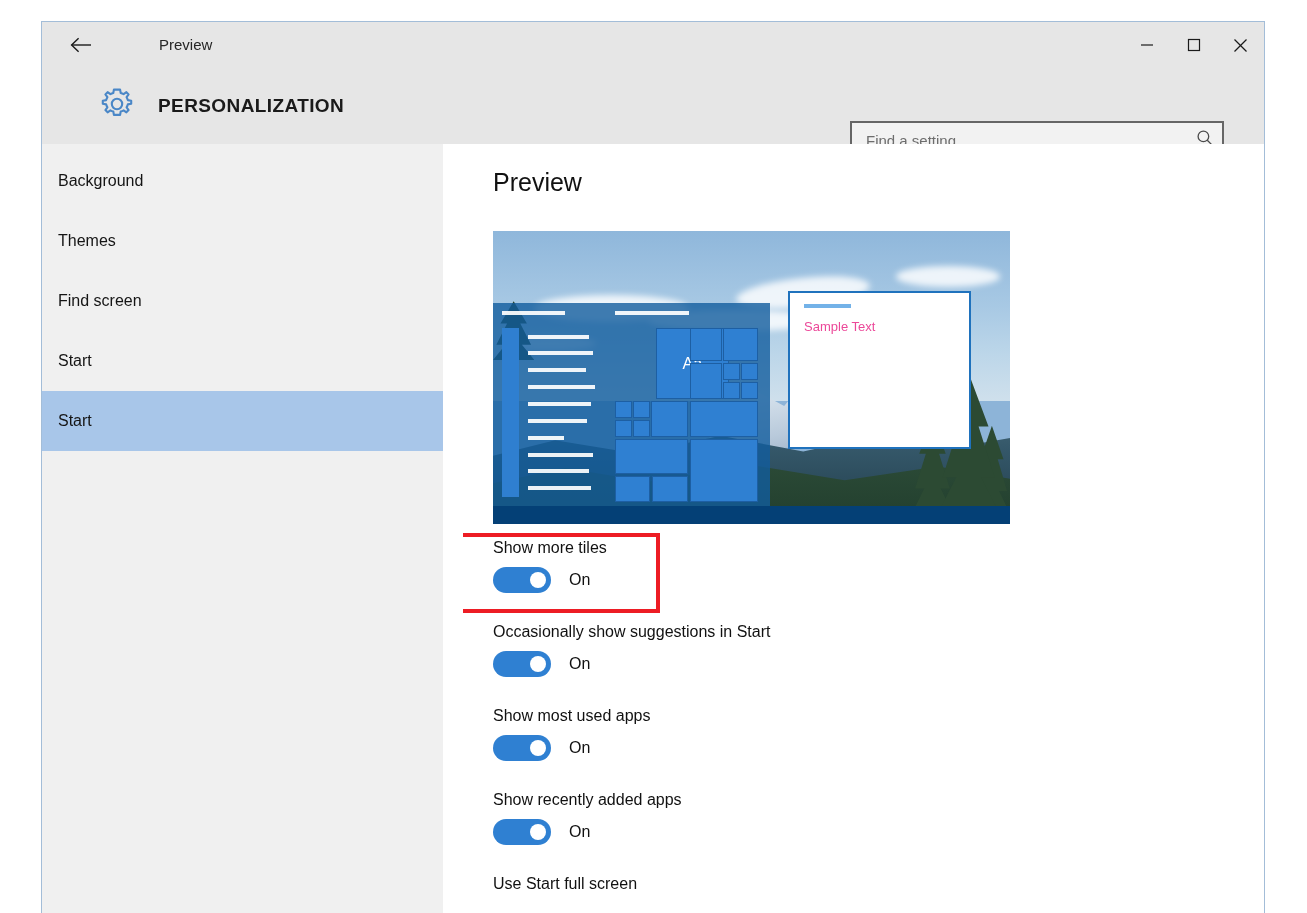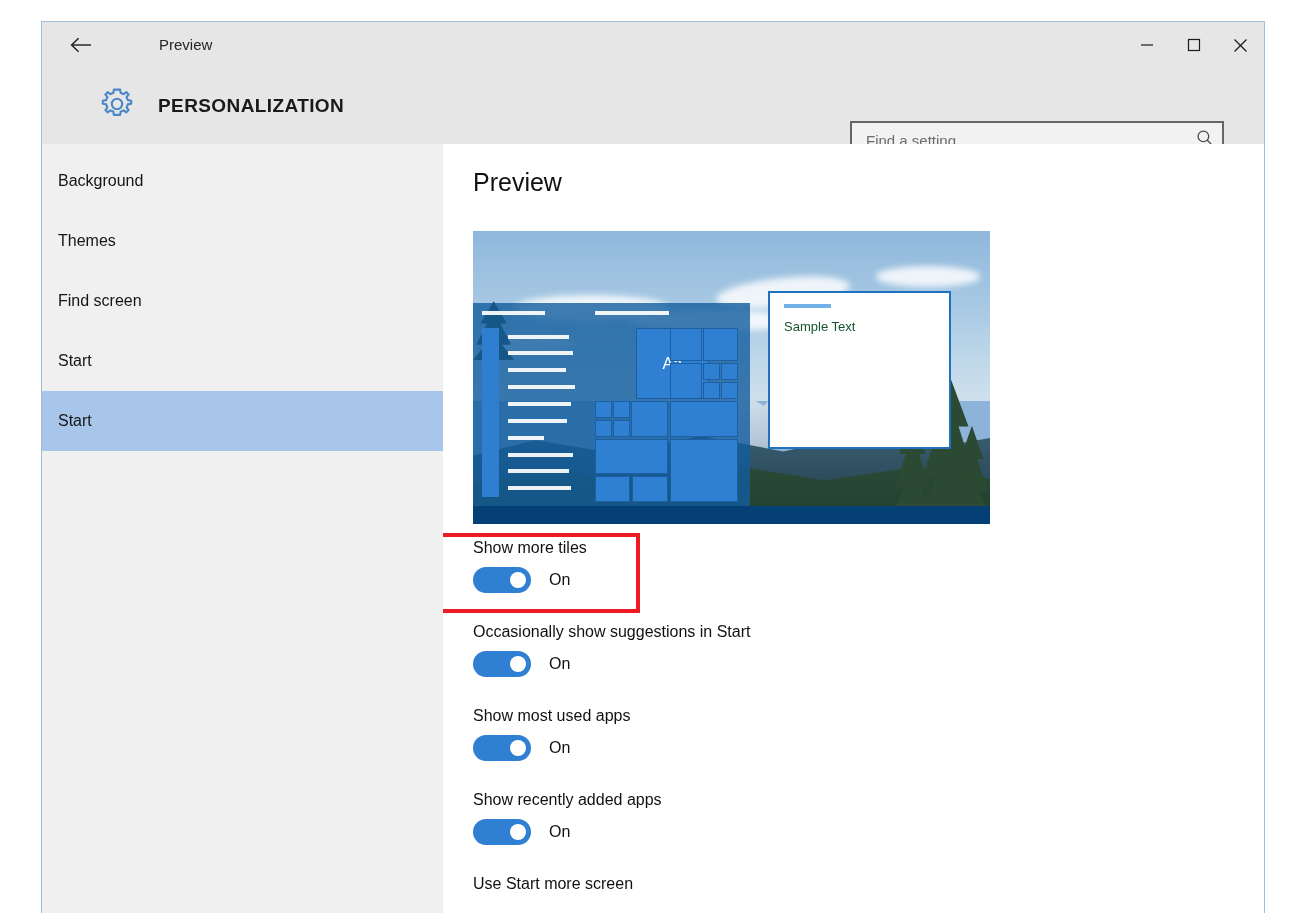--- a/index.html
+++ b/index.html
@@ -120,20 +120,21 @@
     display: flex;
     align-items: center;
     justify-content: center;
   }
 
   
   .body-row {
     position: relative;
     height: 770px;
     display: flex;
+    gap: 20px;
   }
   .sidebar {
     width: 401px;
     background: #f0f0f0;
     flex: none;
     padding-top: 7px;
   }
   .nav-item {
     height: 60px;
     display: flex;
@@ -287,21 +288,21 @@
     height: 54%;
     background: #ffffff;
     border: 2px solid #1f72bd;
   }
   .samplewin .accent {
     position: absolute; left: 8%; top: 7%; width: 26%; height: 3%;
     background: #73b2e8;
   }
   .samplewin .stext {
     position: absolute; left: 8%; top: 17%;
-    font-size: 13px; color: #14532d;
+    font-size: 13px; color: #ec4899;
   }
 
   
   .highlight-box {
     position: absolute;
     left: -24px;
     top: 389px;
     width: 221px;
     height: 80px;
     border: 4px solid #ed1c24;
@@ -566,20 +567,20 @@
           <div class="setting-label">Show recently added apps</div>
           <div class="toggle-row">
             <div class="toggle">
               <div class="knob"></div>
             </div>
             <div class="toggle-state">On</div>
           </div>
         </div>
 
         <div class="setting-item last">
-          <div class="setting-label">Use Start more screen</div>
+          <div class="setting-label">Use Start full screen</div>
         </div>
 
       </div>
 
     </div>
   </div>
 </div>
 
 </body></html>

